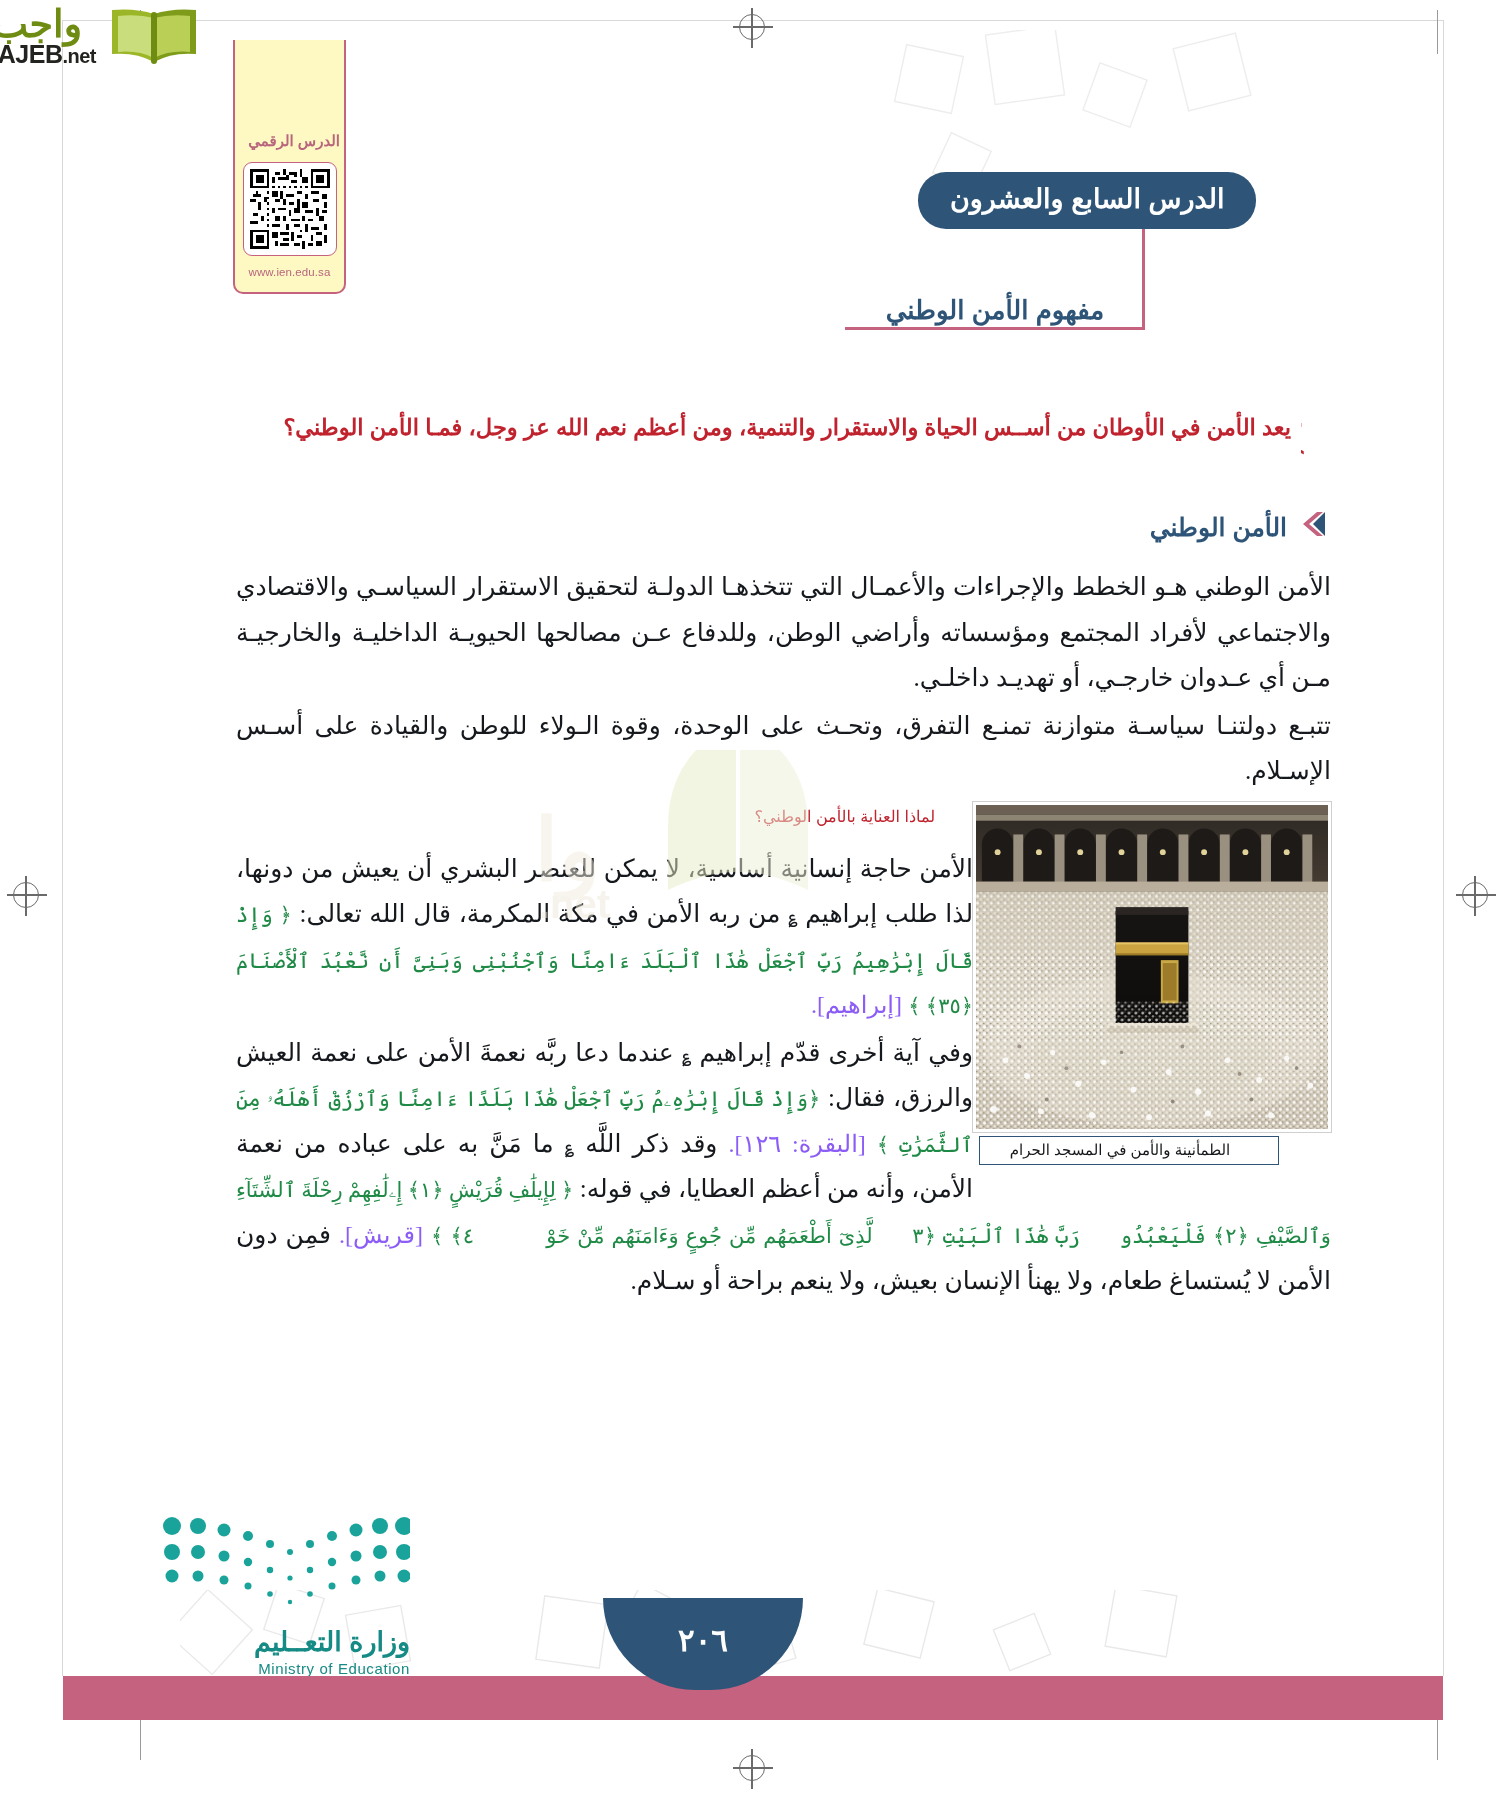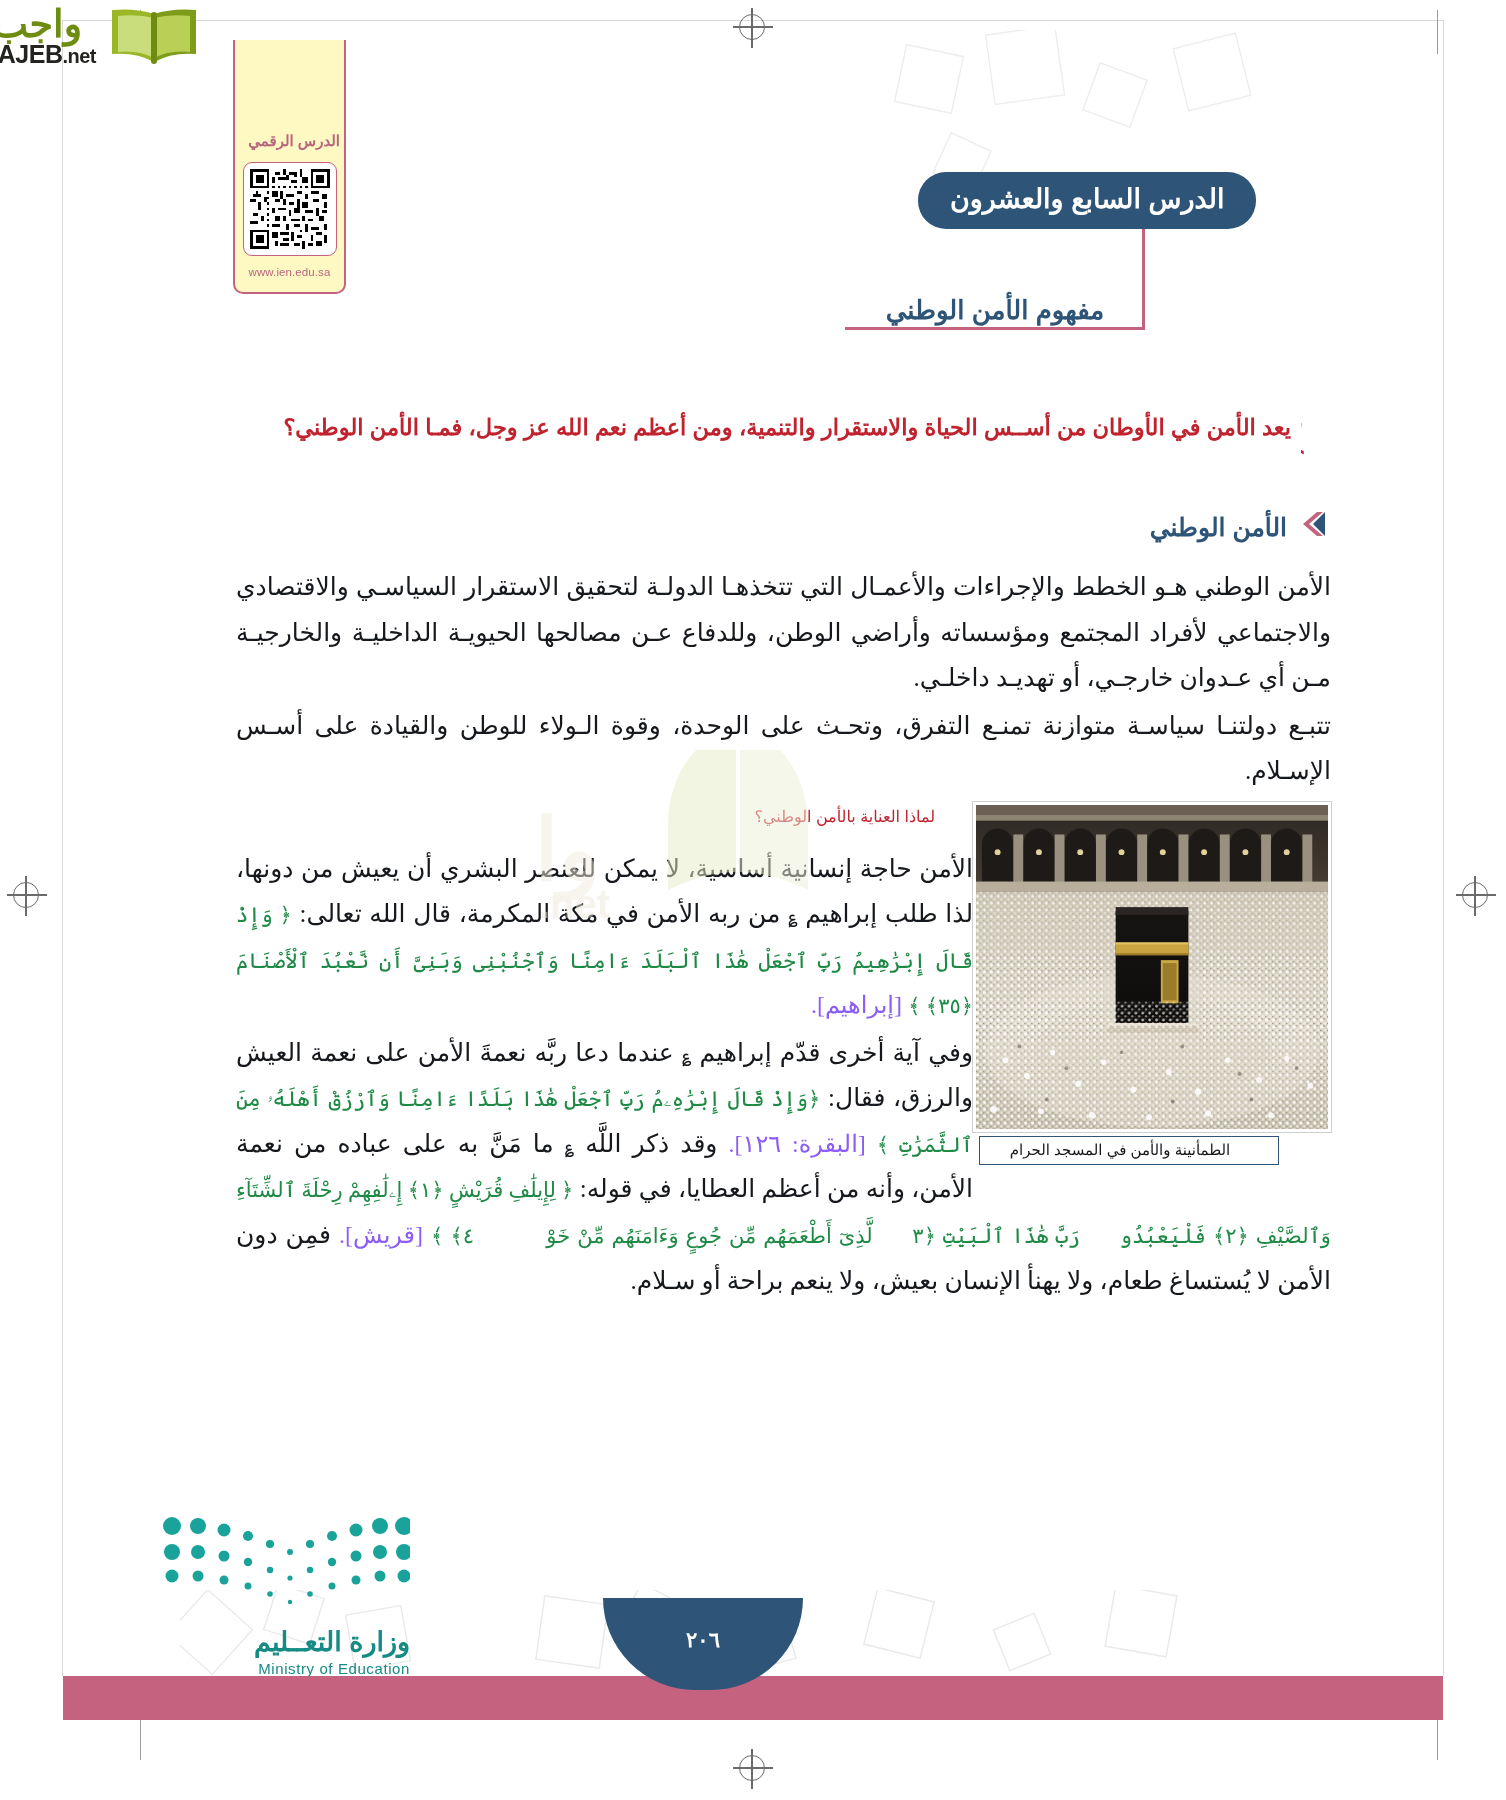--- a/index.html
+++ b/index.html
@@ -236,21 +236,21 @@
     font-size: 20px; color: #168a84; letter-spacing: 1px;
   }
 
   .page-badge {
     position: absolute; left: 603px; top: 1598px;
     width: 200px; height: 92px;
     background: #2e5578;
     border-radius: 0 0 96px 96px;
     color: #ffffff;
     font-family: "Liberation Sans", sans-serif;
-    font-size: 21px; font-weight: bold;
+    font-size: 31px; font-weight: bold;
     display: flex; align-items: center; justify-content: center;
     padding-bottom: 8px;
     z-index: 12;
   }
 
   .footer-band {
     position: absolute; left: 62px; top: 1676px;
     width: 1382px; height: 44px;
     background: #c4627f;
   }

